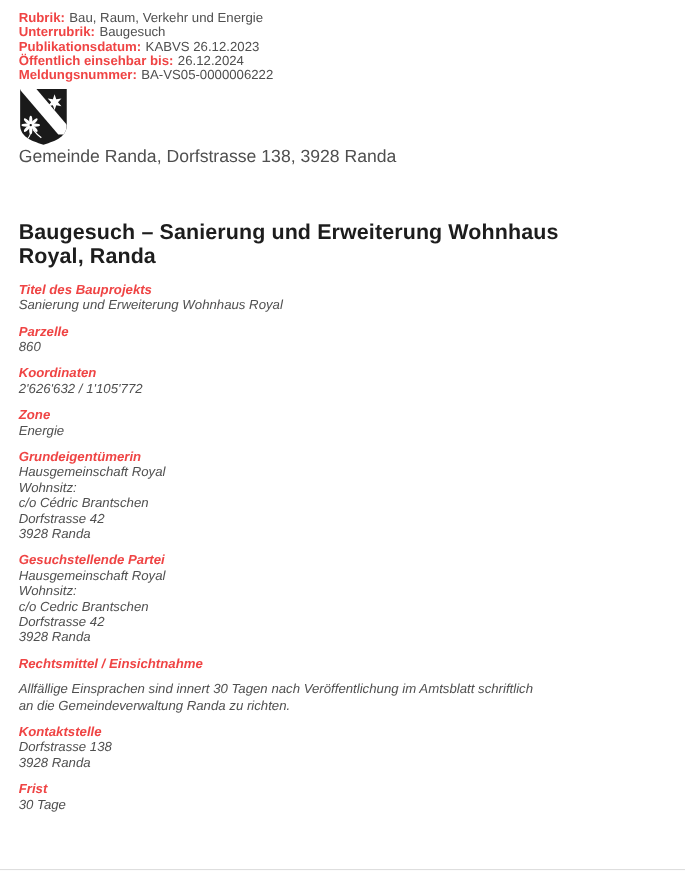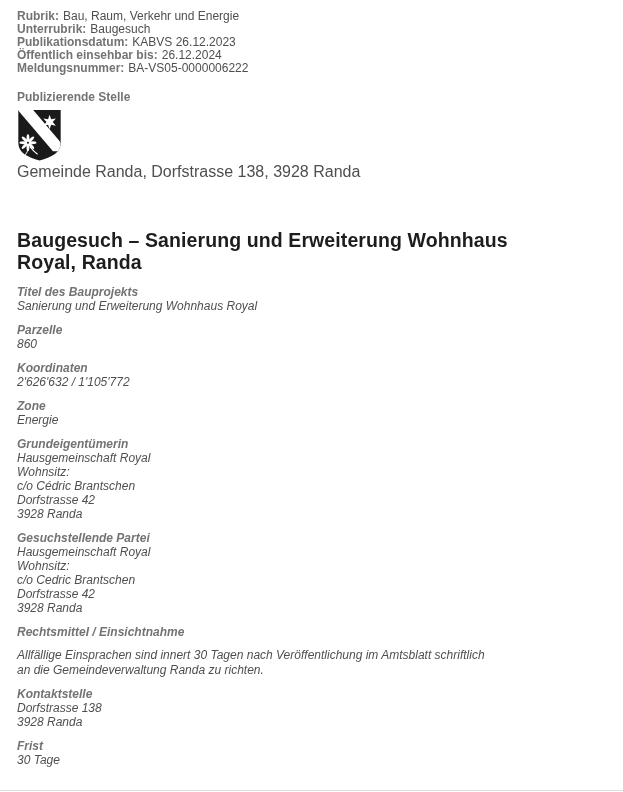--- a/index.html
+++ b/index.html
@@ -5,21 +5,21 @@
   html,body{margin:0;padding:0;}
   body{
     width:623px;height:792px;
     background:#ffffff;
     font-family:"Liberation Sans","DejaVu Sans",sans-serif;
     color:#4f4f4f;
     position:relative;
     overflow:hidden;
   }
   .page{padding:10px 40px 0 17px;}
-  .b{font-weight:bold;color:#737373;}
+  .b{font-weight:bold;color:#ef4444;}
   .meta{font-size:12px;line-height:13px;}
   .meta-row .lbl{margin-right:4px;}
   .pub-heading{margin-top:16px;font-size:12px;line-height:13px;}
   .coat{margin-top:5px;width:45px;height:52px;}
   .coat svg{display:block;width:100%;height:100%;}
   .address{margin-top:4px;font-size:16px;line-height:13px;}
   .title{
     margin:51px 0 0 0;
     font-size:19.5px;line-height:22px;
     font-weight:bold;color:#1d1d1d;
@@ -48,21 +48,20 @@
       <span class="lbl b">Publikationsdatum:</span><span>KABVS 26.12.2023</span>
     </div>
     <div class="meta-row">
       <span class="lbl b">Öffentlich einsehbar bis:</span><span>26.12.2024</span>
     </div>
     <div class="meta-row">
       <span class="lbl b">Meldungsnummer:</span><span>BA-VS05-0000006222</span>
     </div>
   </div>
 
-  <div class="pub-heading b">Publizierende Stelle</div>
 
   <div class="coat">
     <svg viewBox="0 0 46 54" xmlns="http://www.w3.org/2000/svg" aria-hidden="true">
       <defs>
         <clipPath id="shieldClip">
           <path d="M1,1 H45 V35 C45,45.5 35.5,50 23,53.5 C10.5,50 1,45.5 1,35 Z"></path>
         </clipPath>
       </defs>
       <path d="M1,1 H45 V35 C45,45.5 35.5,50 23,53.5 C10.5,50 1,45.5 1,35 Z" fill="#1a1a1a"></path>
       <g clip-path="url(#shieldClip)">

